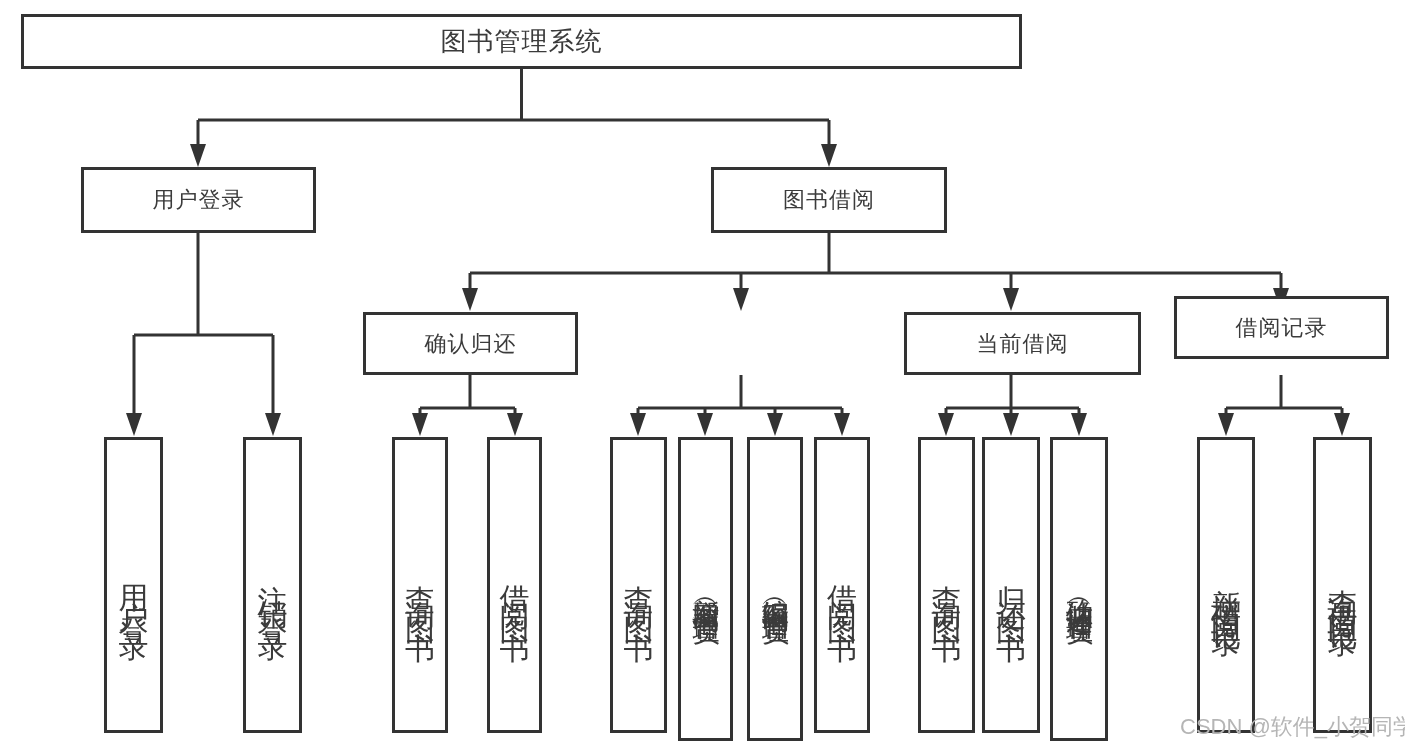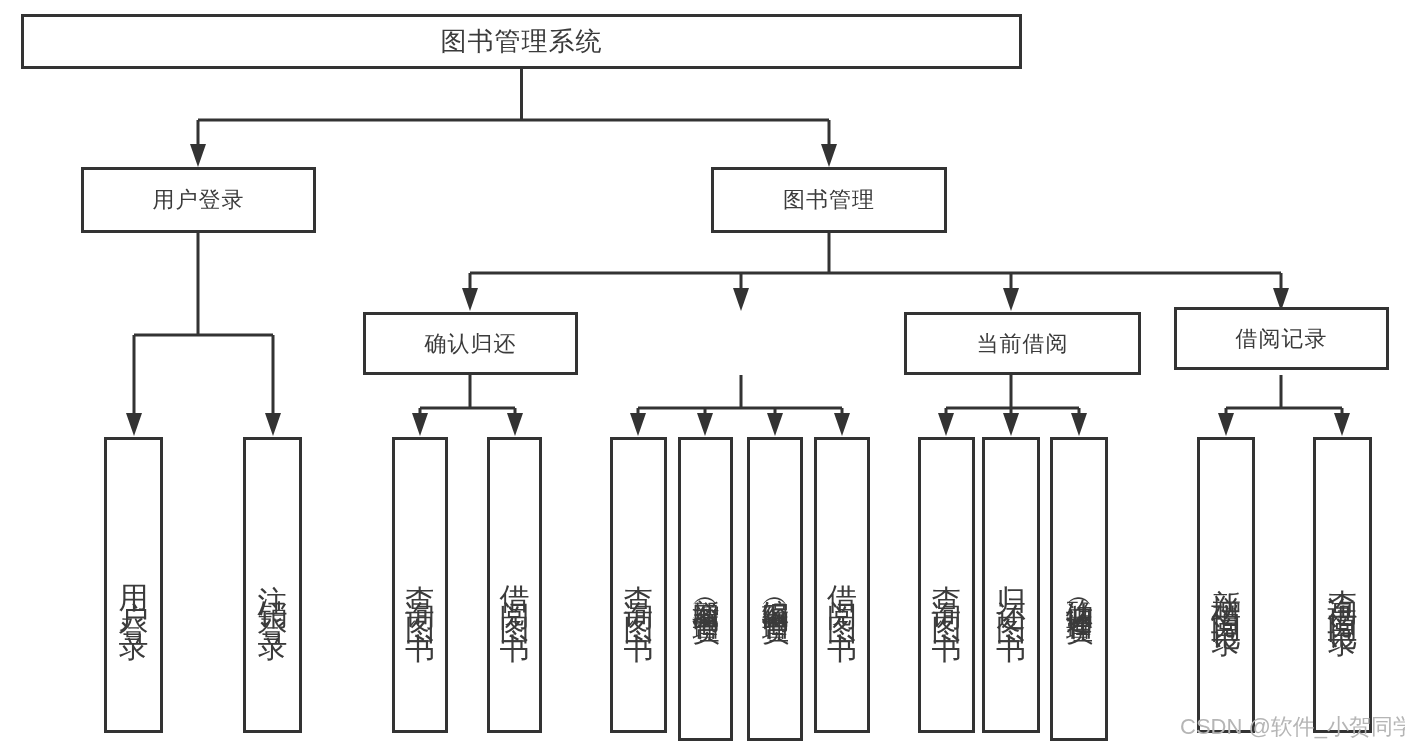--- a/index.html
+++ b/index.html
@@ -105,25 +105,25 @@
       <use href="#ah" transform="translate(1011,436)"></use>
       <use href="#ah" transform="translate(1079,436)"></use>
       <use href="#ah" transform="translate(1226,436)"></use>
       <use href="#ah" transform="translate(1342,436)"></use>
     </g>
   </svg>
 
   <div class="hbox" style="left:21px; top:14px; width:1001px; height:55px; font-size:26px;">图书管理系统</div>
 
   <div class="hbox" style="left:81px; top:167px; width:235px; height:66px;">用户登录</div>
-  <div class="hbox" style="left:711px; top:167px; width:236px; height:66px;">图书管理</div>
+  <div class="hbox" style="left:711px; top:167px; width:236px; height:66px;">图书借阅</div>
 
   <div class="hbox" style="left:363px; top:312px; width:215px; height:63px;">确认归还</div>
   <div class="hbox" style="left:904px; top:312px; width:237px; height:63px;">当前借阅</div>
-  <div class="hbox" style="left:1174px; top:307px; width:215px; height:63px;">借阅记录</div>
+  <div class="hbox" style="left:1174px; top:296px; width:215px; height:63px;">借阅记录</div>
 
   <div class="vbox v4" style="left:104px; top:437px; width:59px; height:296px;">
     <span>用户登录</span>
   </div>
   <div class="vbox v4" style="left:243px; top:437px; width:59px; height:296px;">
     <span>注销登录</span>
   </div>
 
   <div class="vbox v4" style="left:392px; top:437px; width:56px; height:296px;">
     <span>查询图书</span>

